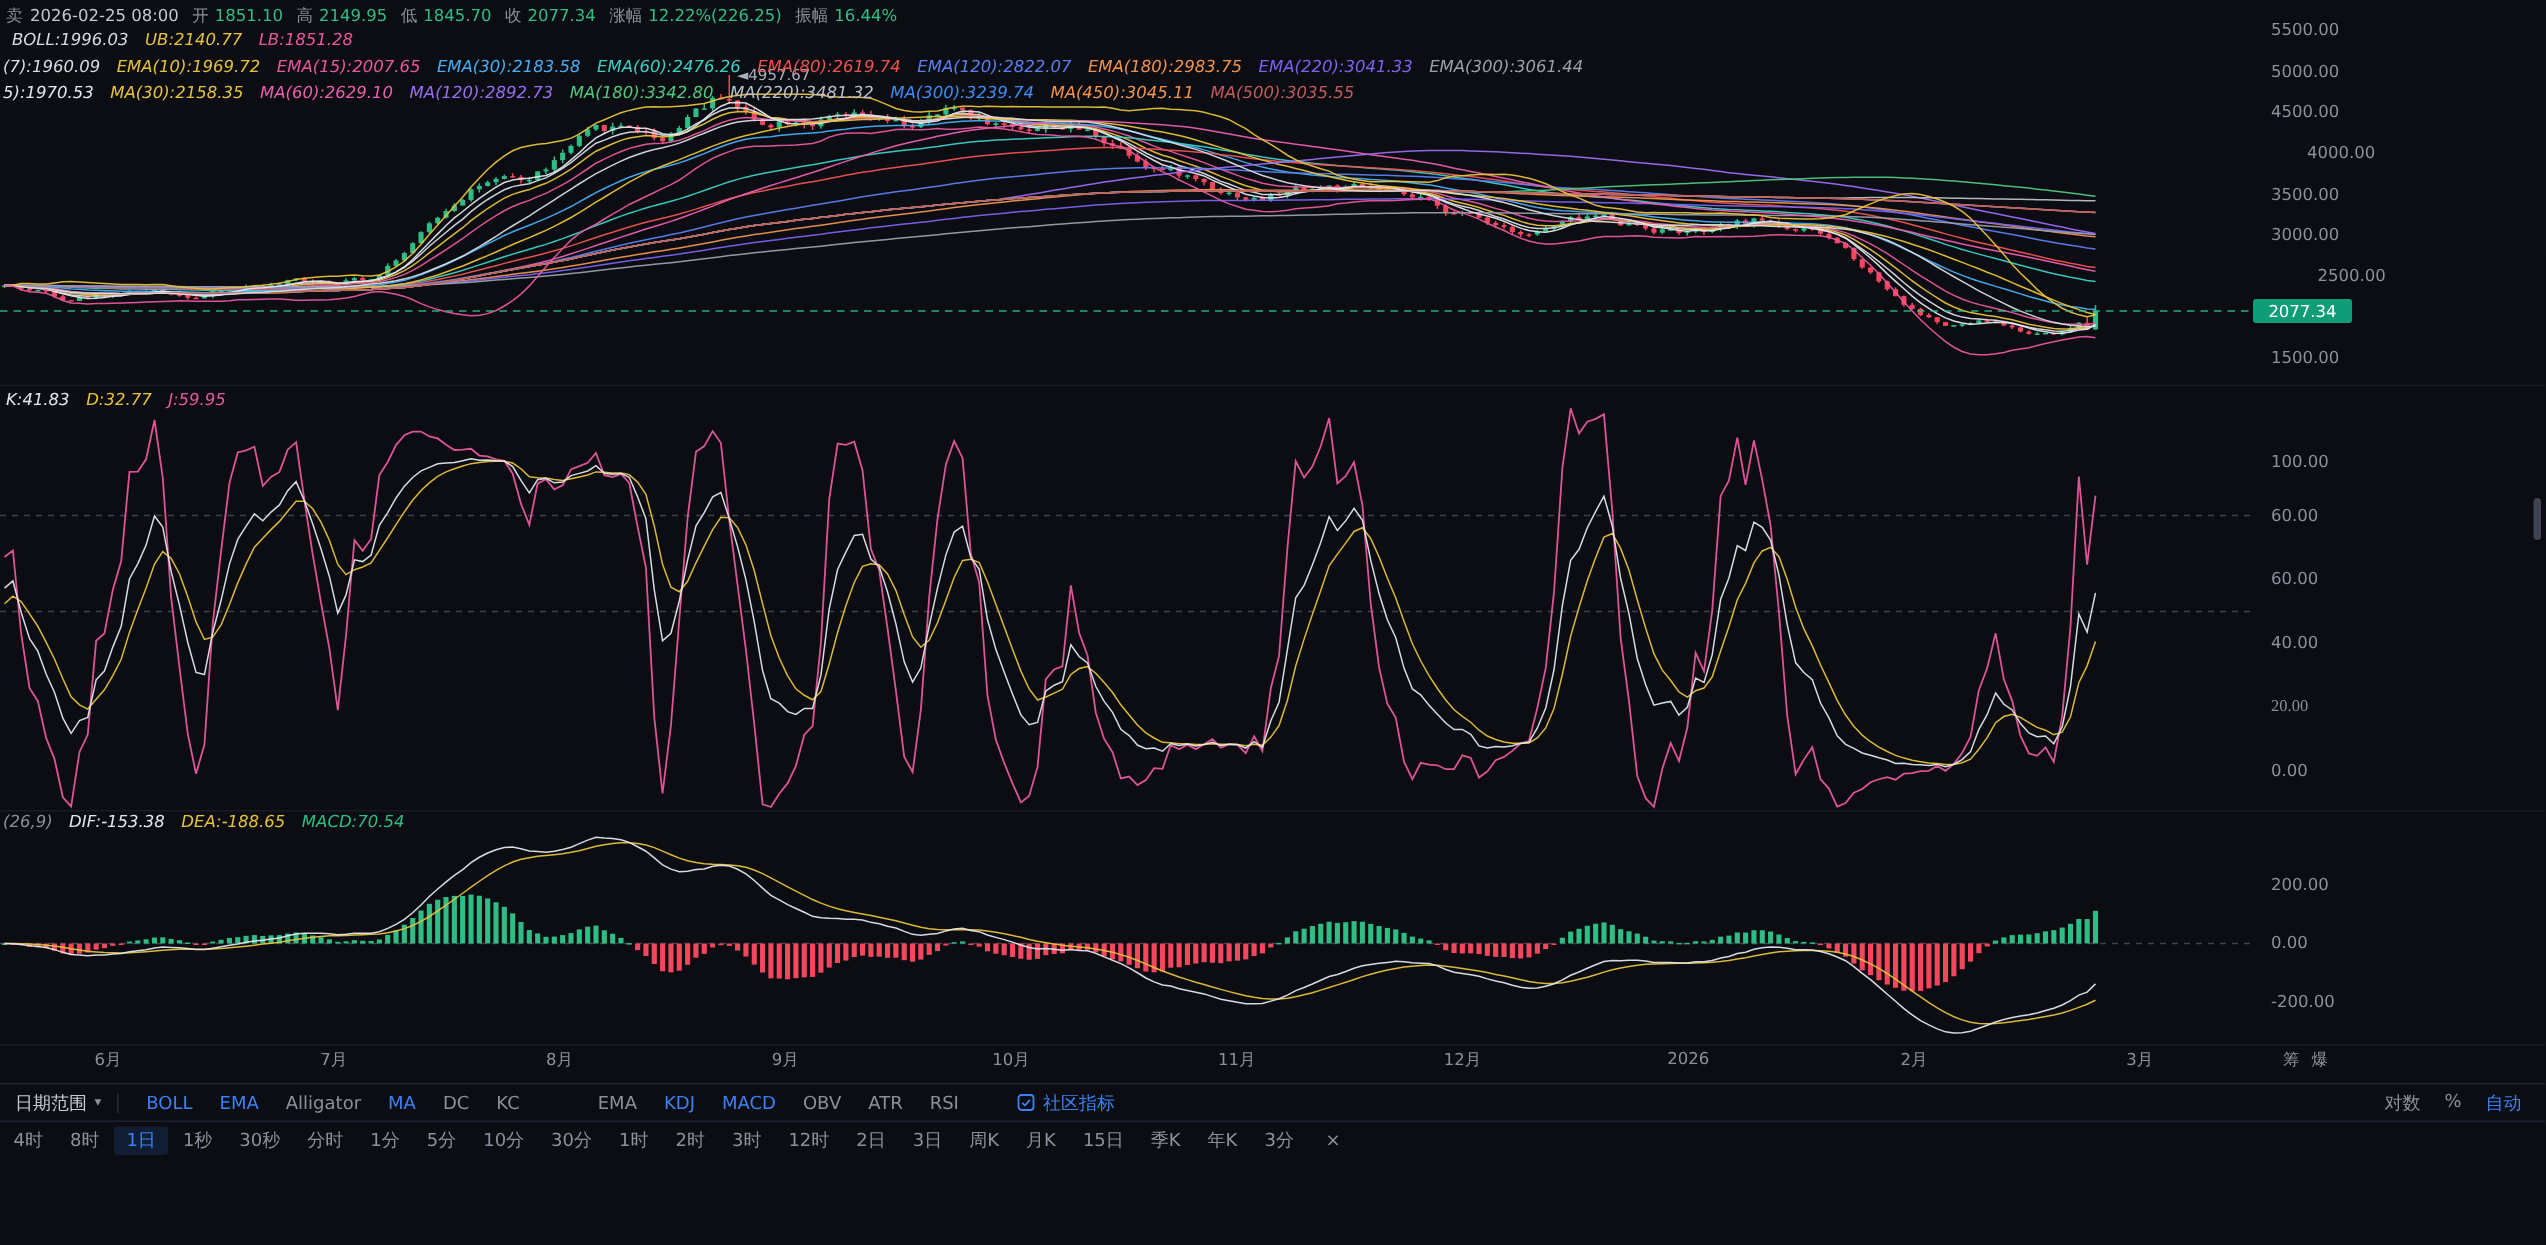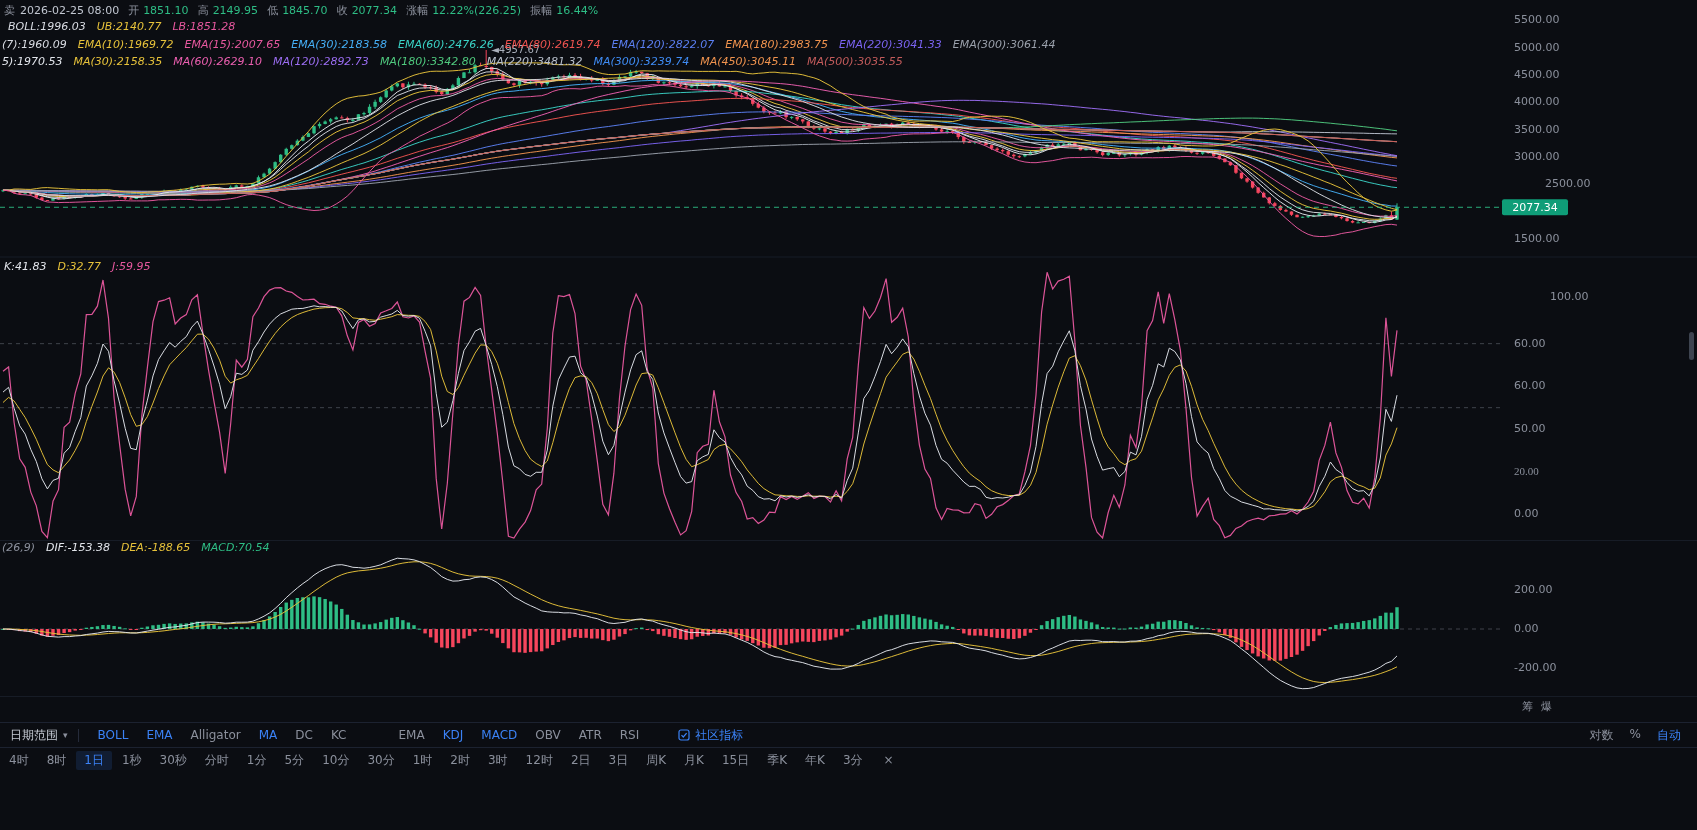--- a/index.html
+++ b/index.html
@@ -850,40 +850,52 @@
   <div id="legend-boll" class="overlay"><span class="leg" style="color: rgb(217, 220, 227);">BOLL:1996.03</span><span class="leg" style="color: rgb(231, 194, 58);">UB:2140.77</span><span class="leg" style="color: rgb(232, 88, 159); margin-top: 28px;">LB:1851.28</span></div>
   <div id="legend-ema" class="overlay"><span class="leg" style="color: rgb(217, 220, 227);">(7):1960.09</span><span class="leg" style="color: rgb(231, 194, 58);">EMA(10):1969.72</span><span class="leg" style="color: rgb(232, 88, 159);">EMA(15):2007.65</span><span class="leg" style="color: rgb(69, 174, 245);">EMA(30):2183.58</span><span class="leg" style="color: rgb(58, 209, 197);">EMA(60):2476.26</span><span class="leg" style="color: rgb(239, 83, 80);">EMA(80):2619.74</span><span class="leg" style="color: rgb(91, 127, 242);">EMA(120):2822.07</span><span class="leg" style="color: rgb(240, 147, 78);">EMA(180):2983.75</span><span class="leg" style="color: rgb(122, 99, 241);">EMA(220):3041.33</span><span class="leg" style="color: rgb(154, 160, 171);">EMA(300):3061.44</span></div>
   <div id="legend-ma" class="overlay"><span class="leg" style="color: rgb(227, 230, 236);">5):1970.53</span><span class="leg" style="color: rgb(231, 194, 58);">MA(30):2158.35</span><span class="leg" style="color: rgb(236, 95, 176);">MA(60):2629.10</span><span class="leg" style="color: rgb(155, 109, 242);">MA(120):2892.73</span><span class="leg" style="color: rgb(79, 201, 126);">MA(180):3342.80</span><span class="leg" style="color: rgb(185, 192, 204);">MA(220):3481.32</span><span class="leg" style="color: rgb(63, 140, 245);">MA(300):3239.74</span><span class="leg" style="color: rgb(240, 147, 78);">MA(450):3045.11</span><span class="leg" style="color: rgb(194, 91, 91);">MA(500):3035.55</span></div>
   <div id="legend-kdj" class="overlay"><span class="leg" style="color: rgb(227, 230, 236);">K:41.83</span><span class="leg" style="color: rgb(231, 194, 58);">D:32.77</span><span class="leg" style="color: rgb(232, 88, 159);">J:59.95</span></div>
   <div id="legend-macd" class="overlay"><span class="leg" style="color: rgb(139, 144, 156);">(26,9)</span><span class="leg" style="color: rgb(227, 230, 236);">DIF:-153.38</span><span class="leg" style="color: rgb(231, 194, 58);">DEA:-188.65</span><span class="leg" style="color: rgb(46, 189, 133);">MACD:70.54</span></div>
 
   <div id="axis-price">
       <div class="axis-label" style="top: 13.4px;">5500.00</div>
       <div class="axis-label" style="top: 40.7px;">5000.00</div>
       <div class="axis-label" style="top: 68px;">4500.00</div>
-      <div class="axis-label" style="top: 95.3px;">4000.00</div>
+      <div class="axis-label" style="top: 95.3px; margin-left: 24px;">4000.00</div>
       <div class="axis-label" style="top: 122.6px;">3500.00</div>
       <div class="axis-label" style="top: 149.9px;">3000.00</div>
       <div class="axis-label" style="top: 177.2px; margin-left: 31px;">2500.00</div>
       <div class="axis-label" style="top: 231.8px;">1500.00</div>
     </div>
   <div id="axis-kdj">
-      <div class="axis-label" style="top: 290px; margin-left: 36px;">100.00</div>
+      <div class="axis-label" style="top: 301px;">100.00</div>
       <div class="axis-label" style="top: 336.67px;">60.00</div>
       <div class="axis-label" style="top: 379.34px;">60.00</div>
-      <div class="axis-label" style="top: 422.01px;">50.00</div>
+      <div class="axis-label" style="top: 422.01px;">40.00</div>
       <div class="axis-label" style="top: 464.68px; font-family: Liberation Serif, serif;">20.00</div>
       <div class="axis-label" style="top: 507.35px;">0.00</div>
     </div>
   <div id="axis-macd">
       <div class="axis-label" style="top: 583px;">200.00</div>
       <div class="axis-label" style="top: 622px;">0.00</div>
       <div class="axis-label" style="top: 661px;">-200.00</div>
     </div>
 
+  <div id="xaxis">
+      <div class="xlab" style="left: 72px;">6月</div>
+      <div class="xlab" style="left: 222.5px;">7月</div>
+      <div class="xlab" style="left: 373px;">8月</div>
+      <div class="xlab" style="left: 523.5px;">9月</div>
+      <div class="xlab" style="left: 674px;">10月</div>
+      <div class="xlab" style="left: 824.5px;">11月</div>
+      <div class="xlab" style="left: 975px;">12月</div>
+      <div class="xlab" style="left: 1125.5px;">2026</div>
+      <div class="xlab" style="left: 1276px;">2月</div>
+      <div class="xlab" style="left: 1426.5px;">3月</div>
+    </div>
   <div id="xaxis-right"><span>筹</span><span>爆</span></div>
 
   <div id="toolbar-ind">
     <div id="dd-btn">
       <span>日期范围</span>
       <span class="caret">▾</span>
     </div>
     <div class="vdiv"></div>
     <div id="tb-main" style="display:flex;">
         <span class="tbtn active">BOLL</span>

